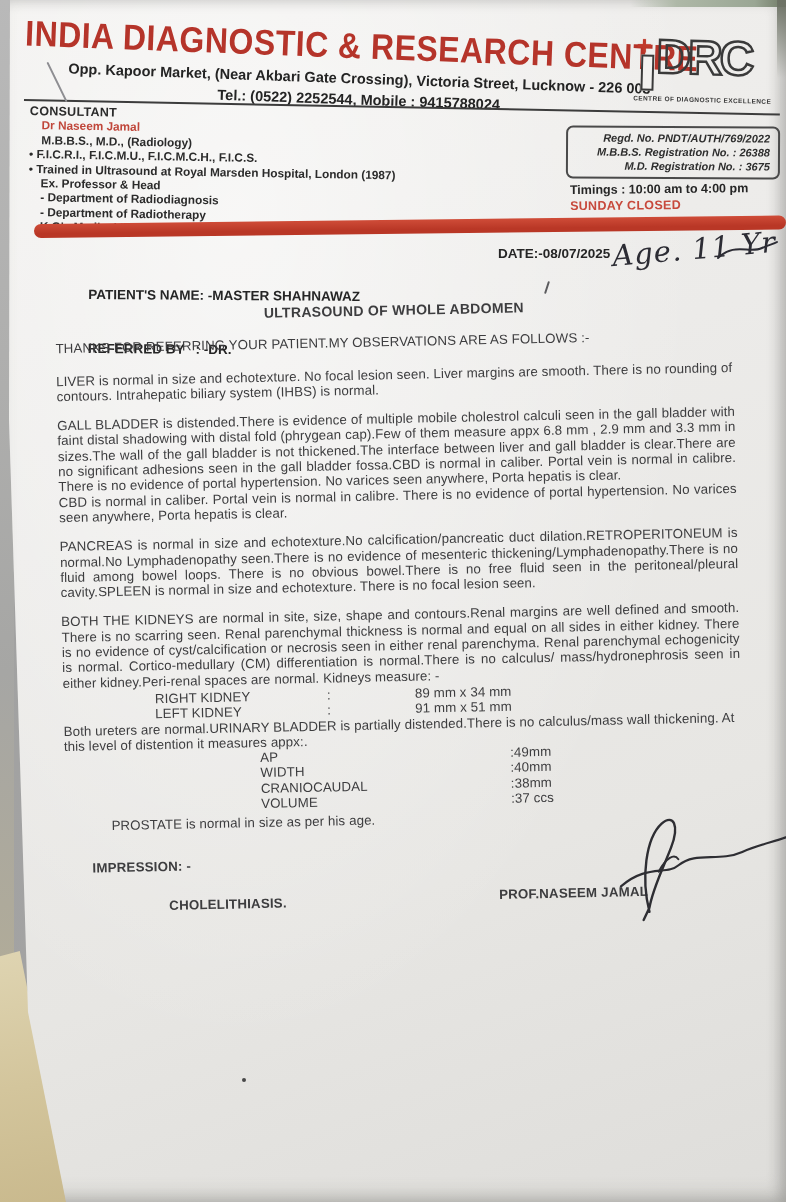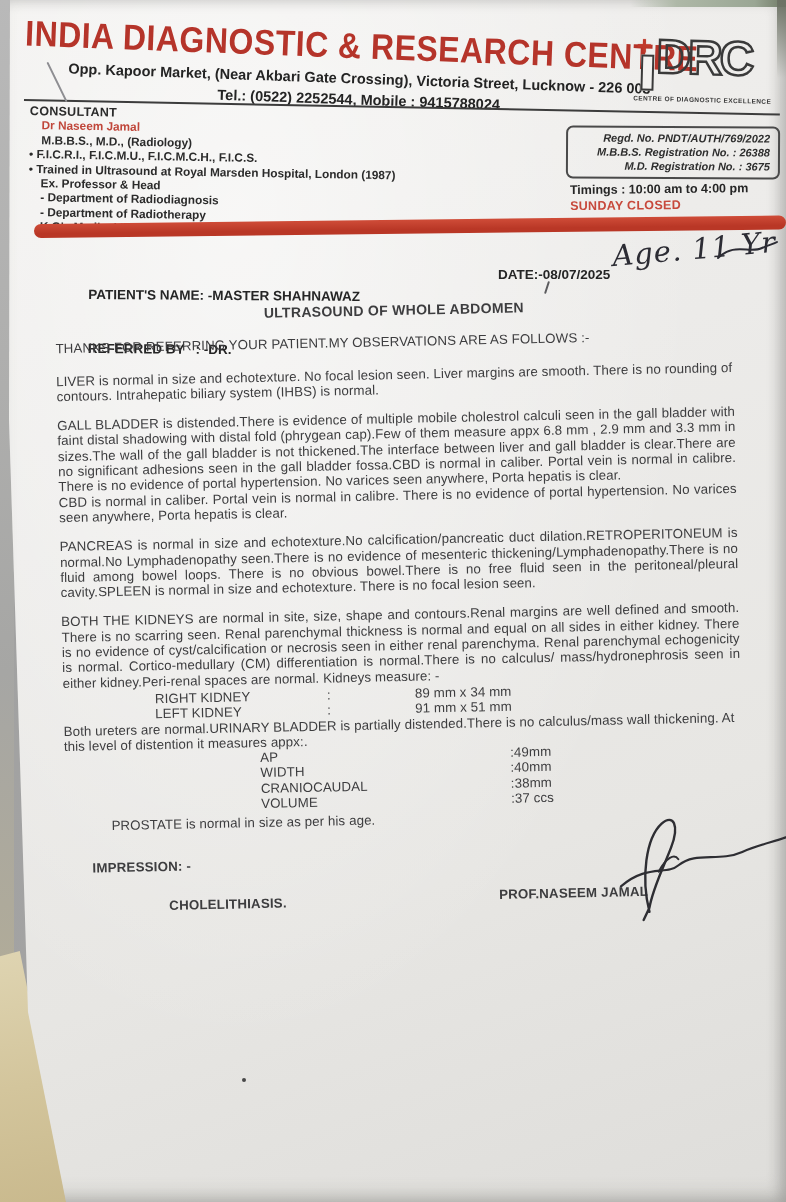--- a/index.html
+++ b/index.html
@@ -104,21 +104,21 @@
     background: linear-gradient(180deg, #cf4c38, #b93726 70%);
     transform: rotate(-.65deg); transform-origin:left center;
   }
 
   
   .patient-block {
     position:absolute; left:88px; top:251px; transform:rotate(.4deg);
     font-weight:bold; font-size:13.5px; line-height:18px; color:#252525; white-space:pre;
   }
   .date-line {
-    position:absolute; left:498px; top:267px; font-weight:bold; font-size:13.5px; color:#252525;
+    position:absolute; left:498px; top:246px; font-weight:bold; font-size:13.5px; color:#252525;
   }
   .age-handwritten {
     position:absolute; left:612px; top:232px; transform:rotate(-5deg);
     font-family:"DejaVu Serif", serif; font-style:italic; font-size:29px;
     letter-spacing:1px; color:#2c2c34; white-space:nowrap;
   }
   .age-swoosh { position:absolute; left:716px; top:238px; width:62px; height:26px; }
 
   
   .report-body {

